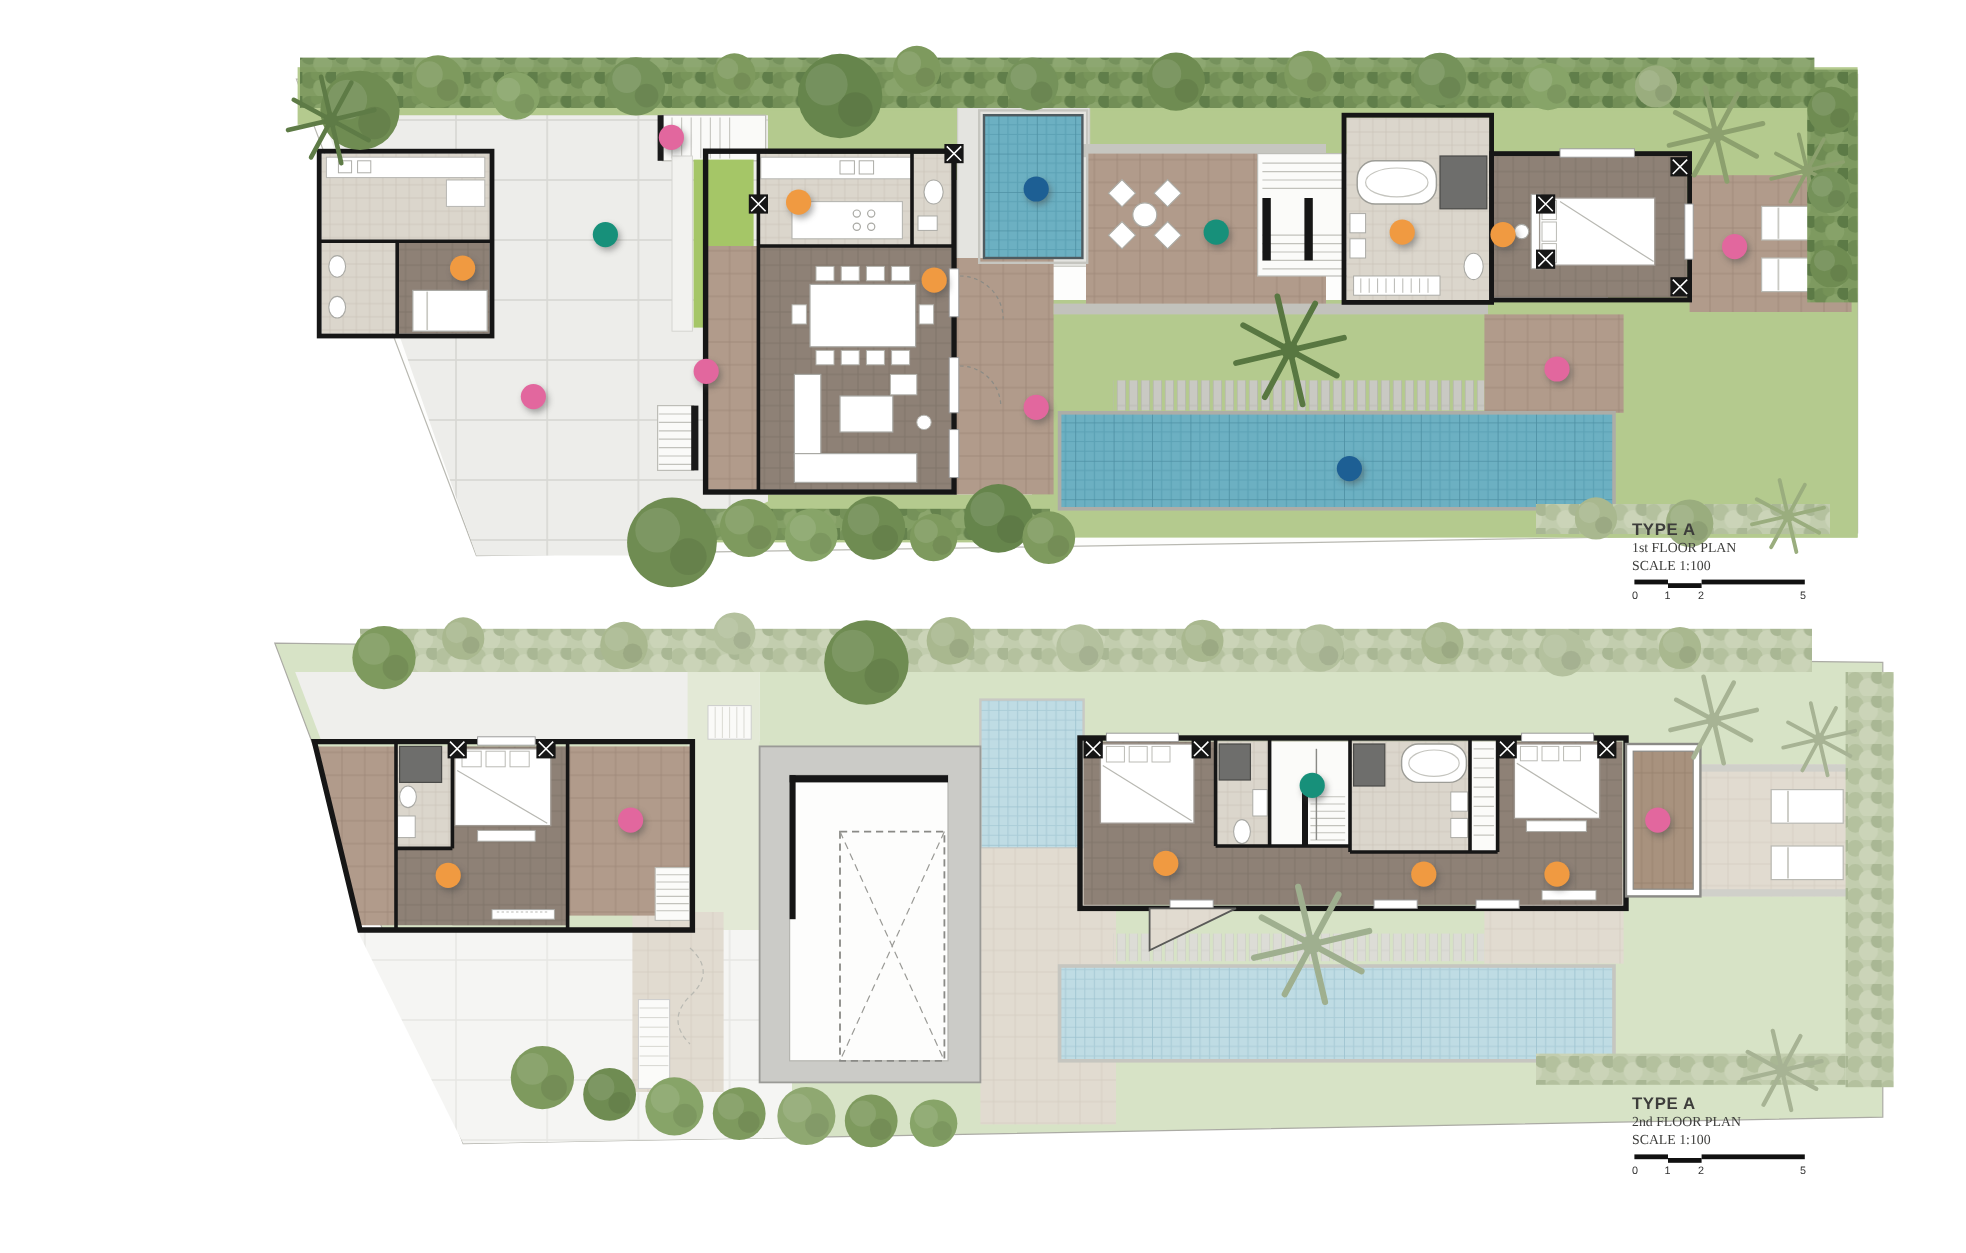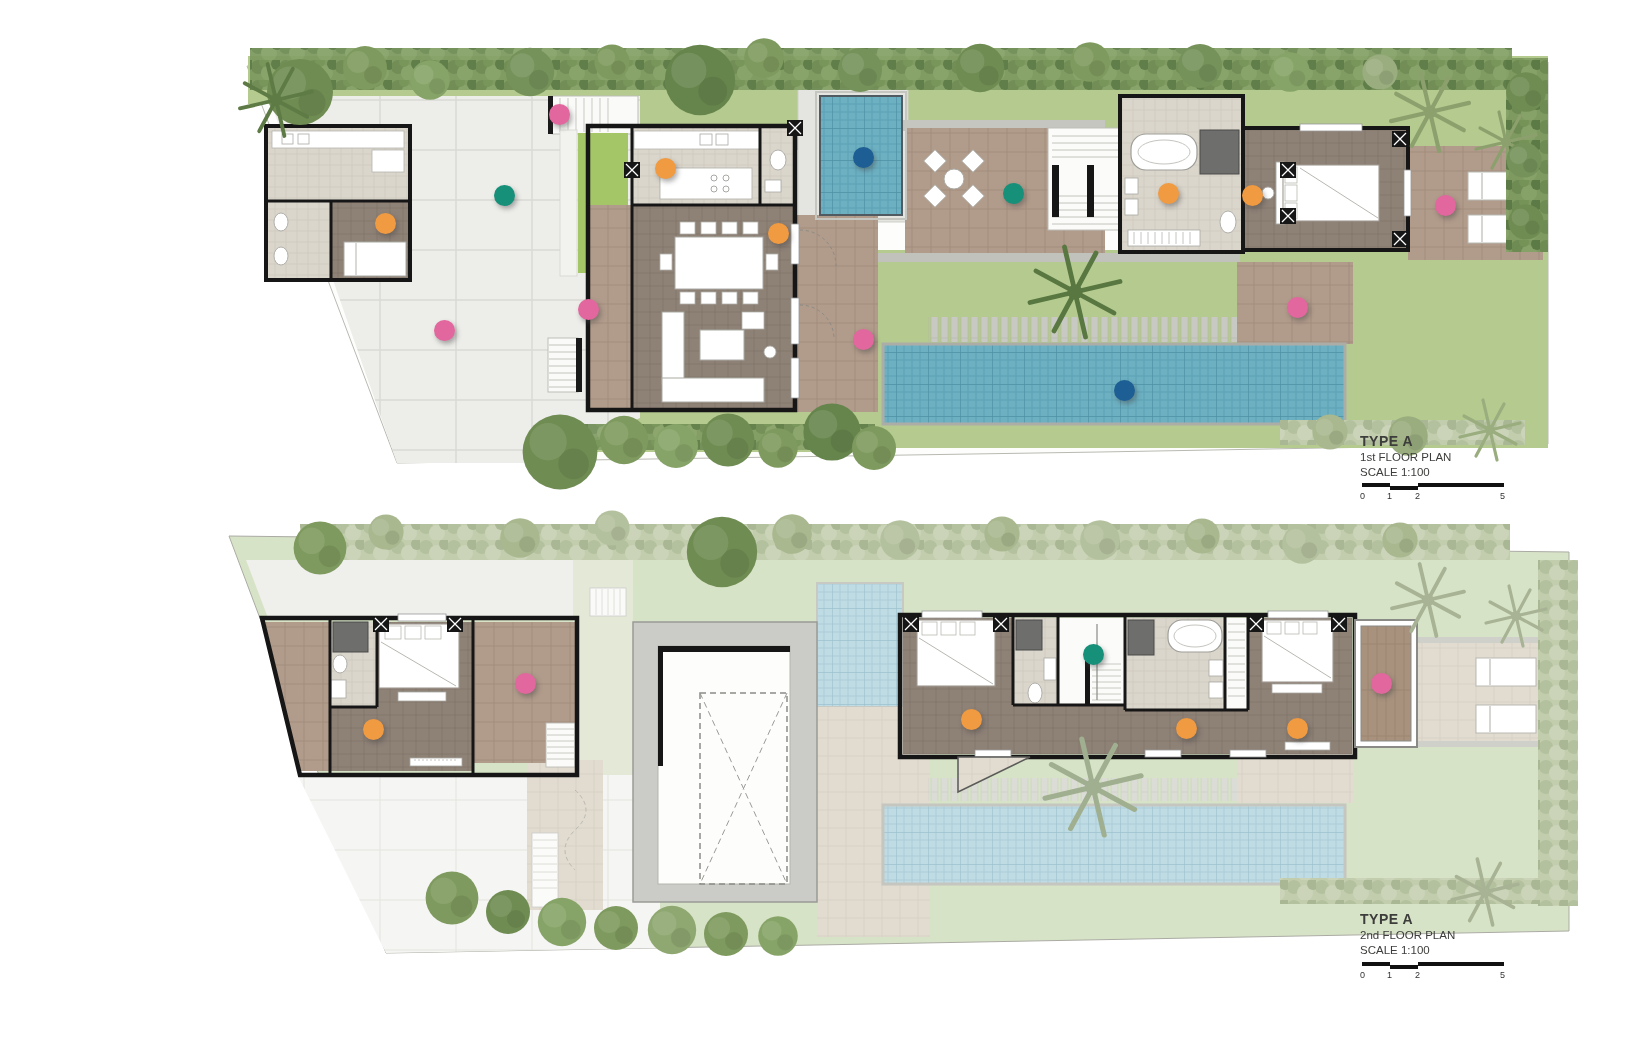--- a/index.html
+++ b/index.html
@@ -4,21 +4,21 @@
 <style>
   html,body{margin:0;padding:0;background:#fff;}
   .stage{position:relative;width:1638px;height:1044px;background:#ffffff;overflow:hidden;
          font-family:"Liberation Sans",sans-serif;}
   .stage svg{position:absolute;left:0;top:0;}
   #markers{position:absolute;left:0;top:0;width:100%;height:100%;pointer-events:none;}
   .dot{position:absolute;width:21px;height:21px;margin:-10px 0 0 -10px;border-radius:50%;
        box-shadow:2px 3px 5px rgba(70,70,70,.45);pointer-events:auto;cursor:pointer;}
   .plan-label{position:absolute;color:#3d3d3b;line-height:1.3;}
   .plan-label .t1{font-size:14px;font-weight:bold;letter-spacing:.5px;}
-  .plan-label .t2,.plan-label .t3{font-size:11.5px;}
+  .plan-label .t2,.plan-label .t3{font-size:11.5px;font-family:Liberation Serif, serif;}
   .sbar{position:absolute;width:142px;height:18px;}
   .sbar .seg{position:absolute;background:#111;height:4px;}
   .sbar .s1{left:0;top:0;width:28px;}
   .sbar .s2{left:28px;top:3px;width:28px;}
   .sbar .s3{left:56px;top:0;width:86px;}
   .sbar .tick{position:absolute;top:8px;font-size:9px;color:#333;}
   .sbar .k0{left:-2px;} .sbar .k1{left:25px;} .sbar .k2{left:53px;} .sbar .k3{left:138px;}
 </style>
 </head>
 <body>

